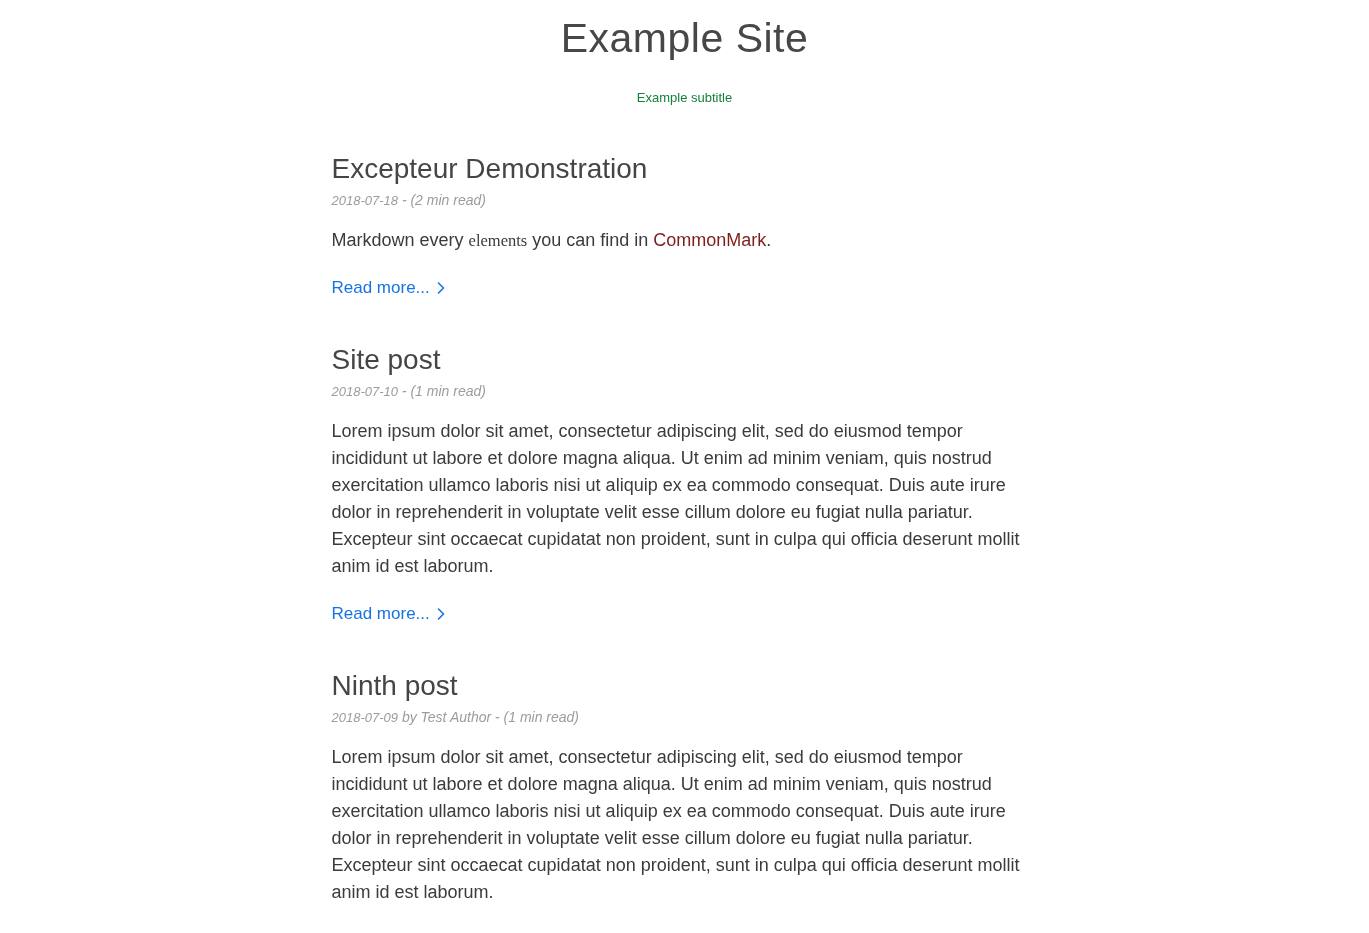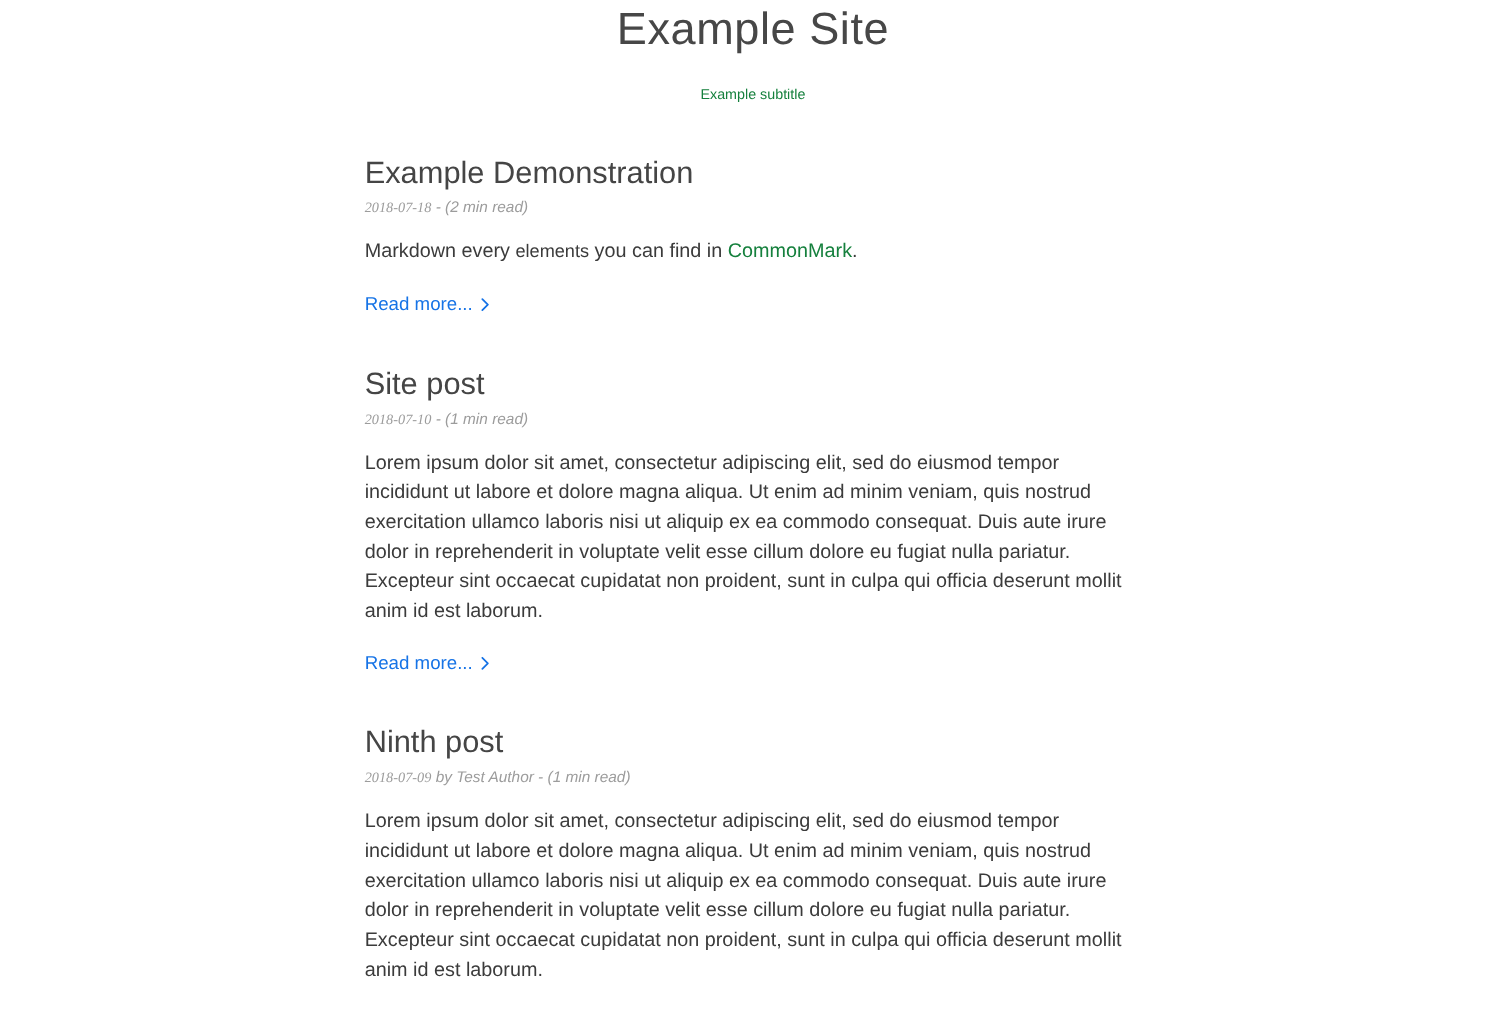--- a/index.html
+++ b/index.html
@@ -11,21 +11,21 @@
     color: #3b3b3b;
   }
   .page {
     width: 1369px;
     min-height: 933px;
     background: #ffffff;
     overflow: hidden;
   }
   .site-header {
     text-align: center;
-    padding-top: 4px;
+    padding-top: 16px;
   }
   .site-title {
     margin: 0;
     font-size: 41px;
     line-height: 44px;
     font-weight: 300;
     color: #474747;
     letter-spacing: 0.5px;
   }
   .site-subtitle {
@@ -50,36 +50,36 @@
     color: #454545;
   }
   .post-meta {
     margin: 0 0 18px 0;
     font-size: 14px;
     line-height: 16px;
     font-style: italic;
     color: #9c9c9c;
   }
   .post-meta .meta-date {
-    font-family: Liberation Serif, serif;
+    font-family: Liberation Sans, sans-serif;
     font-size: 13px;
   }
   .post-excerpt {
     margin: 0 0 24px 0;
     font-size: 18px;
     line-height: 27px;
     color: #3b3b3b;
   }
   .inline-code {
-    font-family: Liberation Sans, sans-serif;
+    font-family: Liberation Serif, serif;
     font-size: 16.5px;
     font-style: normal;
   }
   a, .link {
-    color: #15803d;
+    color: #7f1d1d;
     text-decoration: none;
     cursor: pointer;
   }
   .read-more {
     display: inline-flex;
     align-items: center;
     gap: 7px;
     font-size: 17px;
     line-height: 20px;
     color: #1673e6;
@@ -102,21 +102,21 @@
 <div class="page">
 
   <header class="site-header">
     <h1 class="site-title">Example Site</h1>
     <p class="site-subtitle">Example subtitle</p>
   </header>
 
   <main class="posts">
 
     <article class="post">
-      <h2 class="post-title">Example Demonstration</h2>
+      <h2 class="post-title">Excepteur Demonstration</h2>
       <p class="post-meta"><span class="meta-date">2018-07-18</span><span> - (2 min read)</span></p>
       <p class="post-excerpt"><span>Markdown every </span><code class="inline-code">elements</code><span> you can find in </span><a class="link" href="#">CommonMark</a><span>.</span></p>
       <a class="read-more" href="#">
           <span>Read more...</span>
           <span class="chevron-icon">
             <svg viewBox="0 0 8 12" fill="none" xmlns="http://www.w3.org/2000/svg">
               <path d="M1.5 1 L6.5 6 L1.5 11" stroke="#1673e6" stroke-width="1.6" stroke-linecap="round" stroke-linejoin="round"></path>
             </svg>
           </span>
         </a>

